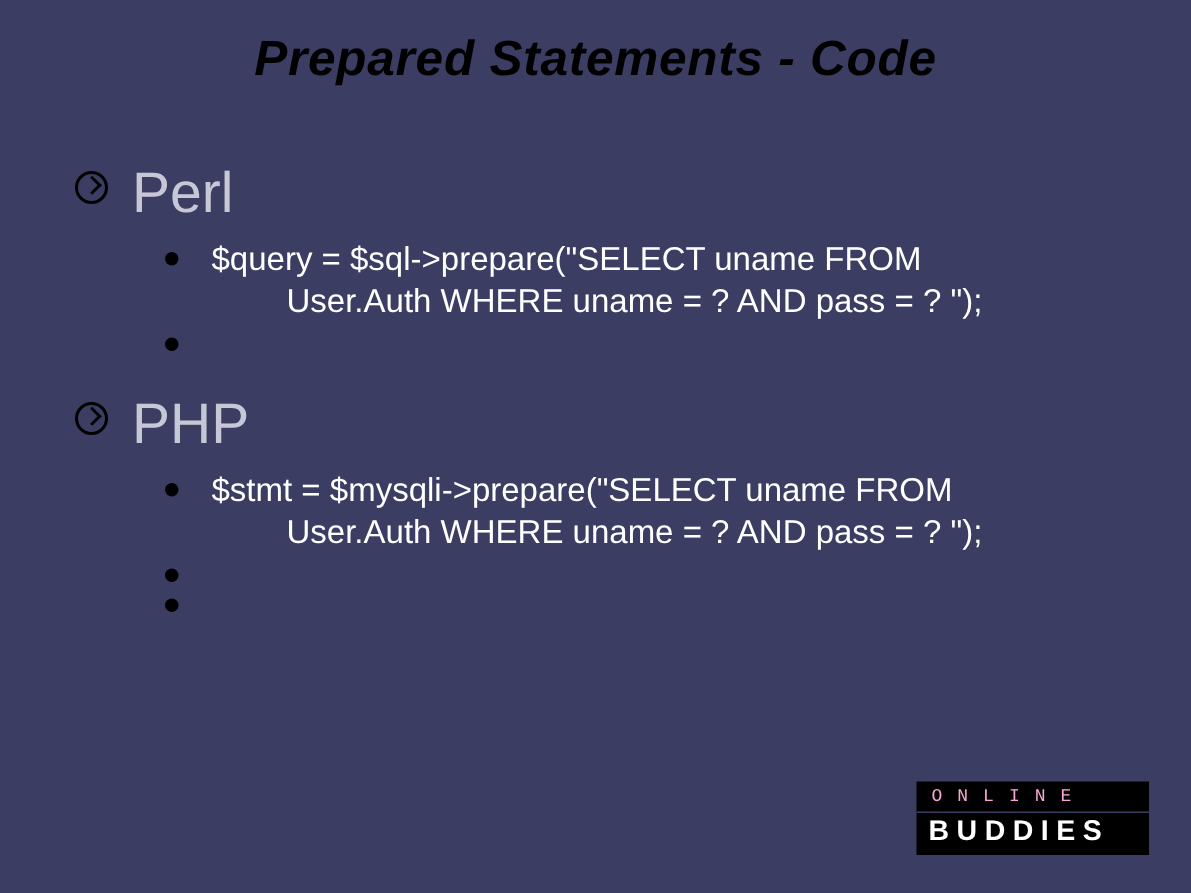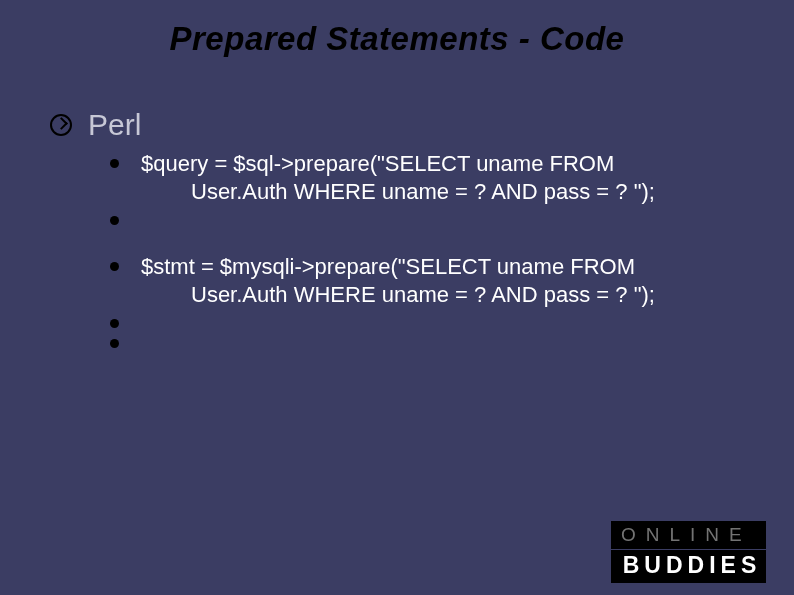--- a/index.html
+++ b/index.html
@@ -46,21 +46,21 @@
     left: 5px;
     top: 3px;
     width: 7px;
     height: 7px;
     border-top: 2.5px solid #000;
     border-right: 2.5px solid #000;
     transform: rotate(45deg);
   }
   .section-title {
     color: #c7c8d6;
-    font-size: 30px;
+    font-size: 38px;
     font-weight: normal;
   }
   .items {
     padding-left: 60px;
   }
   .item {
     display: flex;
     align-items: flex-start;
     margin-bottom: 2px;
   }
@@ -85,37 +85,36 @@
   }
   .logo {
     position: absolute;
     right: 28px;
     bottom: 22px;
     width: 155px;
     height: 52px;
   }
   .logo-top {
     background: #000;
-    color: #737373;
-    font-family: Liberation Sans, sans-serif;
-    font-size: 19px;
+    color: #f9a8d4;
+    font-family: Liberation Mono, monospace;
+    font-size: 12px;
     letter-spacing: 10px;
     padding: 3px 1px 3px 10px;
     font-weight: normal;
     border-bottom: 1px solid #3b3d63;
   }
   .logo-bottom {
     background: #000;
     color: #fff;
     font-family: Arial, sans-serif;
-    font-size: 23px;
+    font-size: 19px;
     letter-spacing: 5px;
     padding: 2px 1px 4px 8px;
     font-weight: bold;
-    text-align: center;
   }
 </style>
 </head>
 <body>
 
 <h1 class="slide-title">Prepared Statements - Code</h1>
 
 <div class="content">
 
   <div class="section">
@@ -131,20 +130,24 @@
           <span class="item-indent">User.Auth WHERE uname = ? AND pass = ? ");</span>
         </span>
       </div>
       <div class="item">
         <span class="dot-bullet"></span>
       </div>
     </div>
   </div>
 
   <div class="section">
+    <div class="section-header">
+      <span class="arrow-bullet"></span>
+      <span class="section-title">PHP</span>
+    </div>
     <div class="items">
       <div class="item">
         <span class="dot-bullet"></span>
         <span class="item-text">
           <span>$stmt = $mysqli-&gt;prepare("SELECT uname FROM</span>
           <span class="item-indent">User.Auth WHERE uname = ? AND pass = ? ");</span>
         </span>
       </div>
       <div class="item">
         <span class="dot-bullet"></span>

